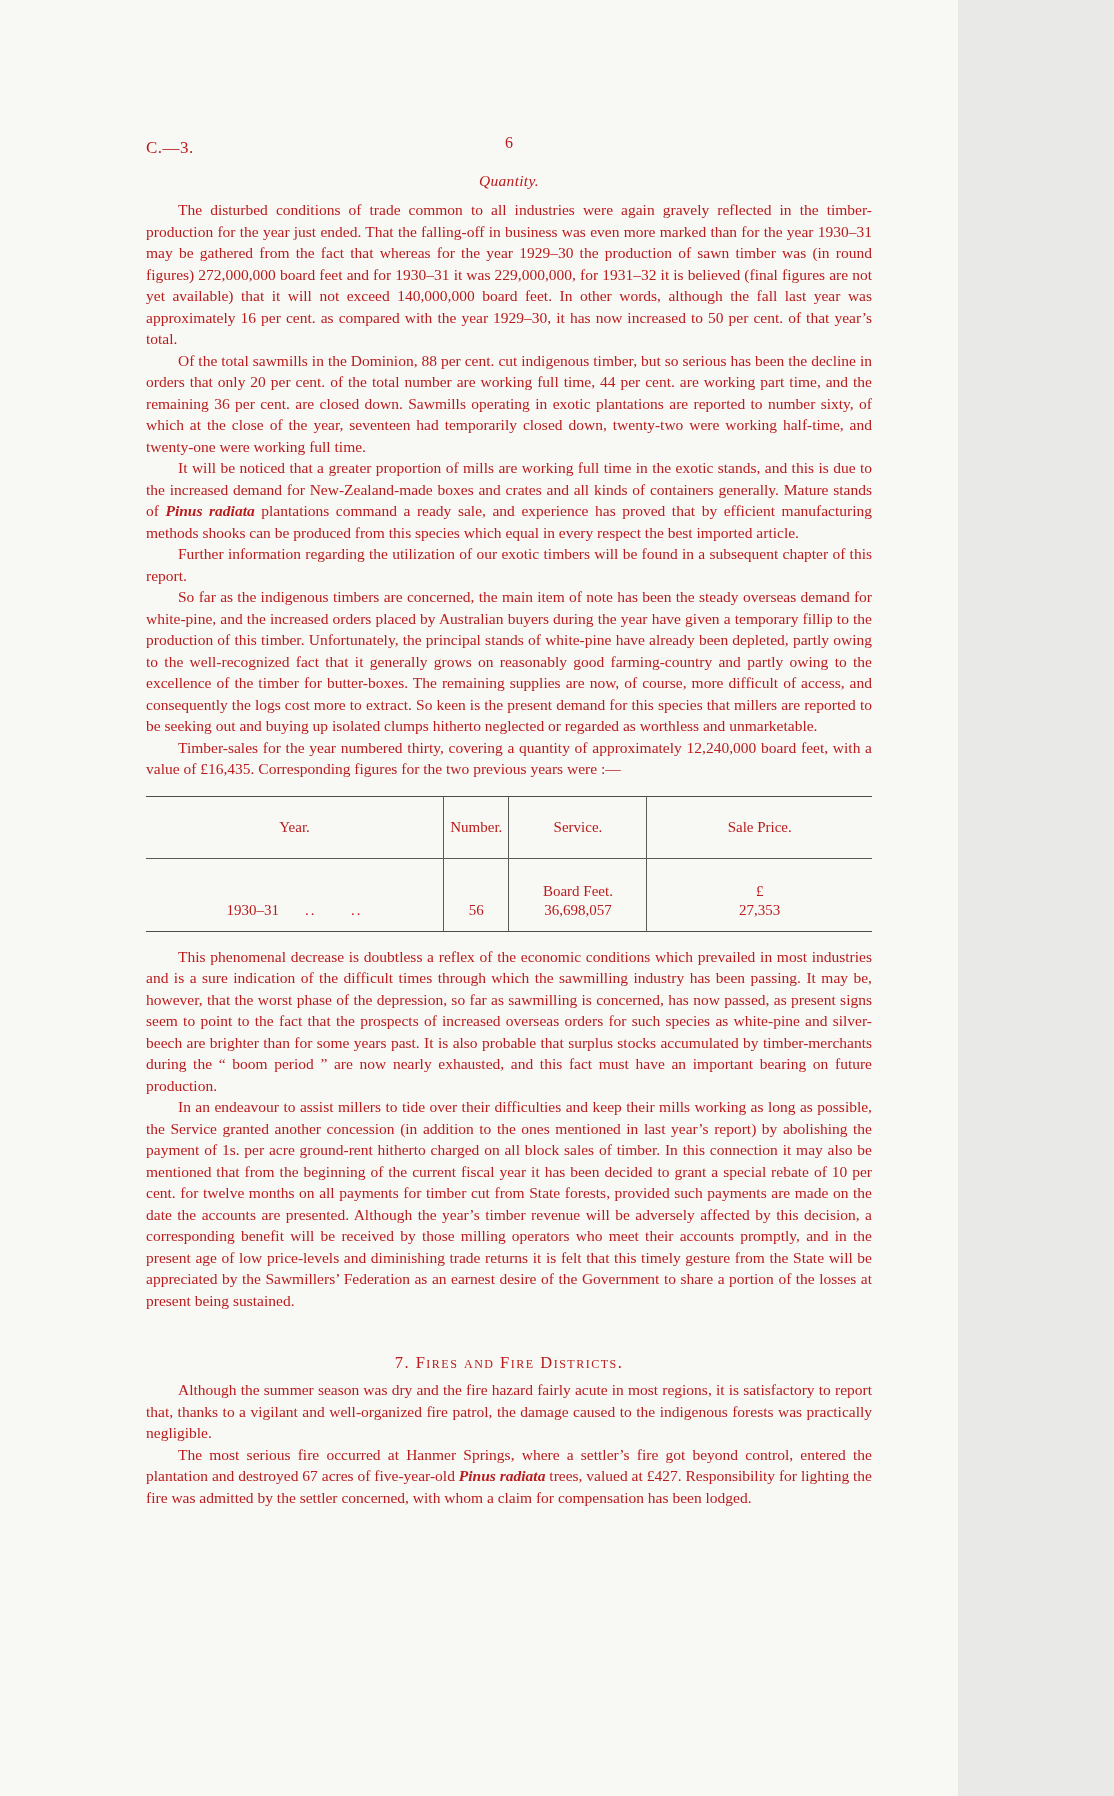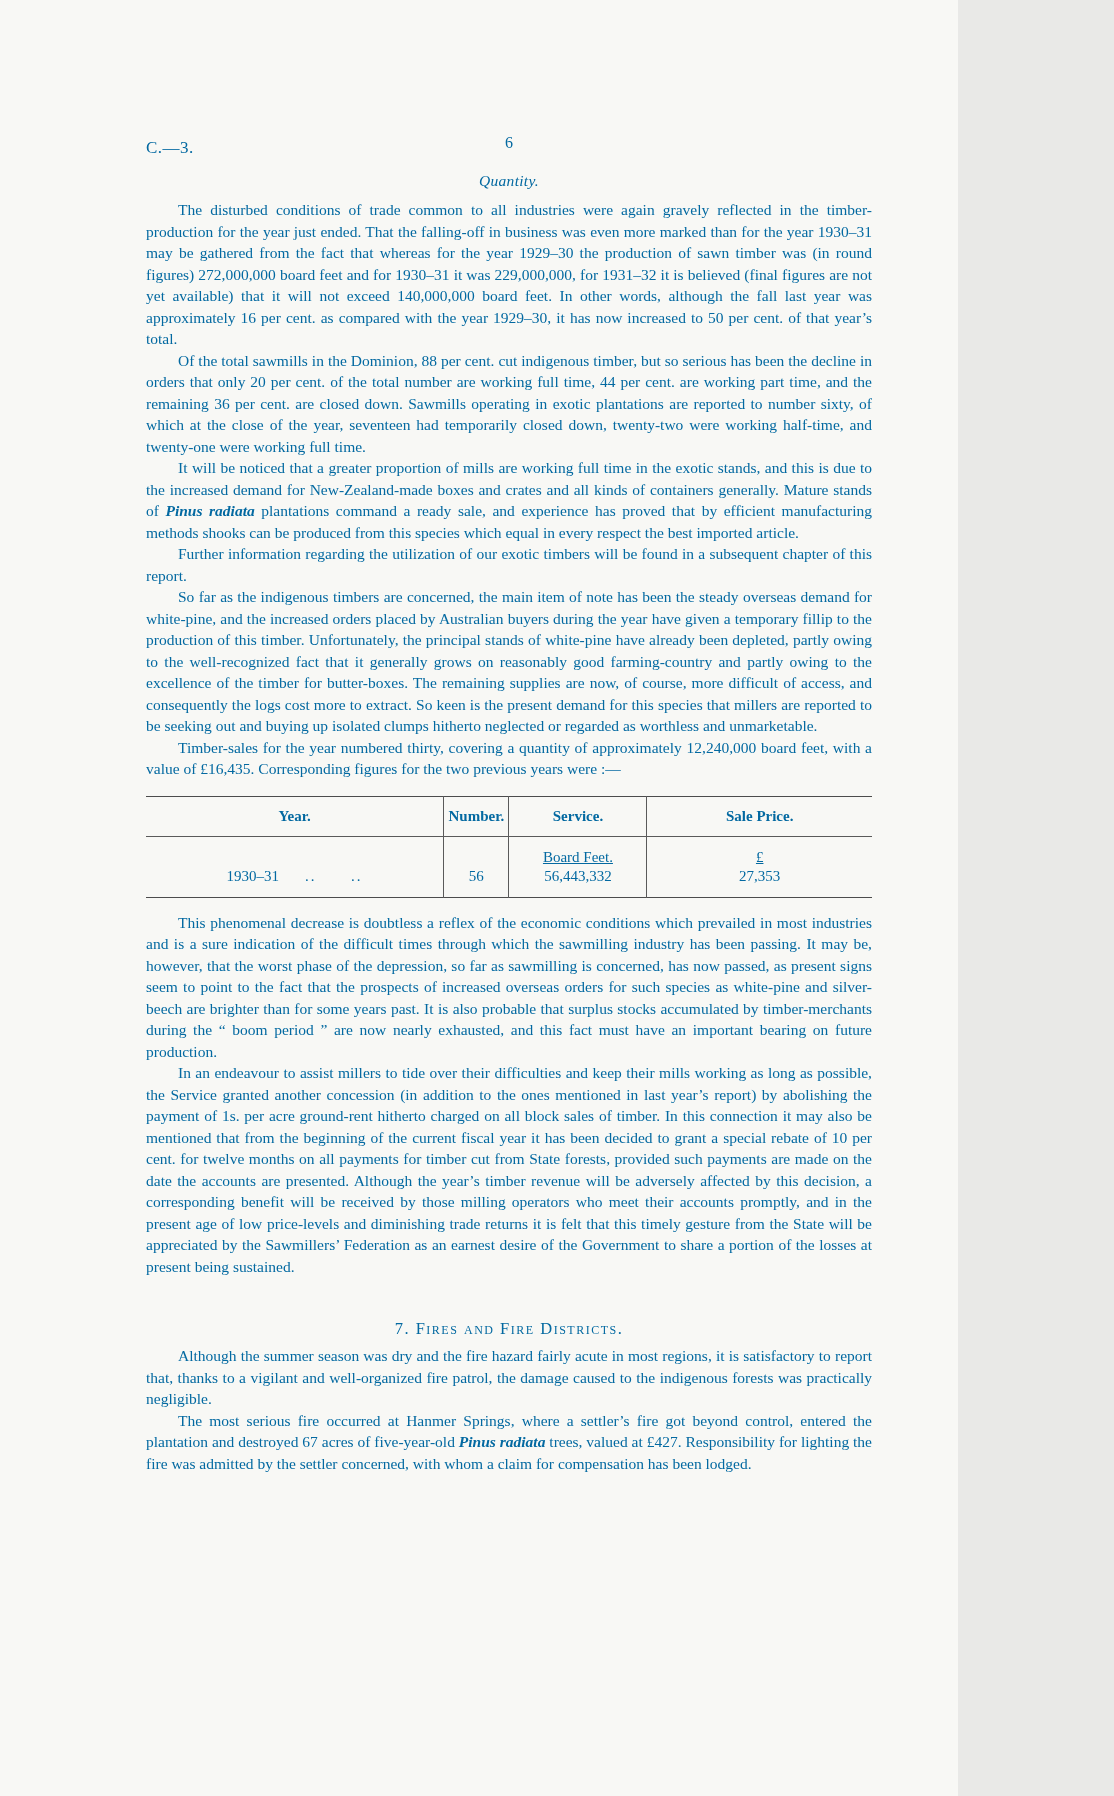--- a/index.html
+++ b/index.html
@@ -6,21 +6,21 @@
     margin: 0;
     padding: 0;
     background: #e9e9e7;
   }
   .page {
     position: relative;
     width: 958px;
     height: 1796px;
     background: #f8f8f5;
     font-family: "Liberation Serif", serif;
-    color: #0369a1;
+    color: #b91c1c;
     overflow: hidden;
   }
   .content {
     position: absolute;
     left: 146px;
     top: 138px;
     width: 726px;
   }
   .page-header {
     position: relative;
@@ -68,38 +68,38 @@
   .it { font-style: italic; font-weight: bold; }
   table.sales-table {
     width: 100%;
     border-collapse: collapse;
     margin: 16px 0 14px 0;
     border-top: 1px solid #4c4c4c;
     border-bottom: 1px solid #4c4c4c;
     font-size: 15px;
   }
   table.sales-table th {
-    font-weight: bold;
-    padding: 11px 4px;
+    font-weight: normal;
+    padding: 22px 4px;
     border-bottom: 1px solid #5a5a5a;
   }
   table.sales-table td {
     padding: 1px 4px;
     text-align: center;
   }
   .bl { border-left: 1px solid #5a5a5a; }
   th.col-year { padding-left: 120px; }
   td.cell-year {
     text-align: left;
     padding-left: 125px;
     white-space: pre;
   }
   td.cell-year .leaders { margin-left: 26px; letter-spacing: 2px; }
   th.col-price, td.cell-price { padding-right: 130px; }
-  tr.unit-row td { padding-top: 12px; text-decoration: underline; }
+  tr.unit-row td { padding-top: 24px; }
   tbody tr:last-child td { padding-bottom: 12px; }
   .w-year { width: 41%; }
   .w-number { width: 9%; }
   .w-quantity { width: 19%; }
   .w-price { width: 31%; }
 </style>
 </head>
 <body>
 
 <div class="page">
@@ -133,21 +133,21 @@
       <tbody>
         <tr class="unit-row">
           <td></td>
           <td class="bl"></td>
           <td class="bl">Board Feet.</td>
           <td class="bl cell-price">£</td>
         </tr>
         <tr>
           <td class="cell-year"><span>1930–31</span><span class="leaders">..      ..</span></td>
           <td class="bl">56</td>
-          <td class="bl">56,443,332</td>
+          <td class="bl">36,698,057</td>
           <td class="bl cell-price">27,353</td>
         </tr>
       </tbody>
     </table>
 
     <p class="body-par"><span>This phenomenal decrease is doubtless a reflex of the economic conditions which prevailed in most industries and is a sure indication of the difficult times through which the sawmilling industry has been passing.  It may be, however, that the worst phase of the depression, so far as sawmilling is concerned, has now passed, as present signs seem to point to the fact that the prospects of increased overseas orders for such species as white-pine and silver-beech are brighter than for some years past. It is also probable that surplus stocks accumulated by timber-merchants during the “ boom period ” are now nearly exhausted, and this fact must have an important bearing on future production.</span></p>
     <p class="body-par"><span>In an endeavour to assist millers to tide over their difficulties and keep their mills working as long as possible, the Service granted another concession (in addition to the ones mentioned in last year’s report) by abolishing the payment of 1s. per acre ground-rent hitherto charged on all block sales of timber.  In this connection it may also be mentioned that from the beginning of the current fiscal year it has been decided to grant a special rebate of 10 per cent. for twelve months on all payments for timber cut from State forests, provided such payments are made on the date the accounts are presented.  Although the year’s timber revenue will be adversely affected by this decision, a corresponding benefit will be received by those milling operators who meet their accounts promptly, and in the present age of low price-levels and diminishing trade returns it is felt that this timely gesture from the State will be appreciated by the Sawmillers’ Federation as an earnest desire of the Government to share a portion of the losses at present being sustained.</span></p>
 
     <h1 class="sec-title" style="margin-top:42px;">7. Fires and Fire Districts.</h1>
 

